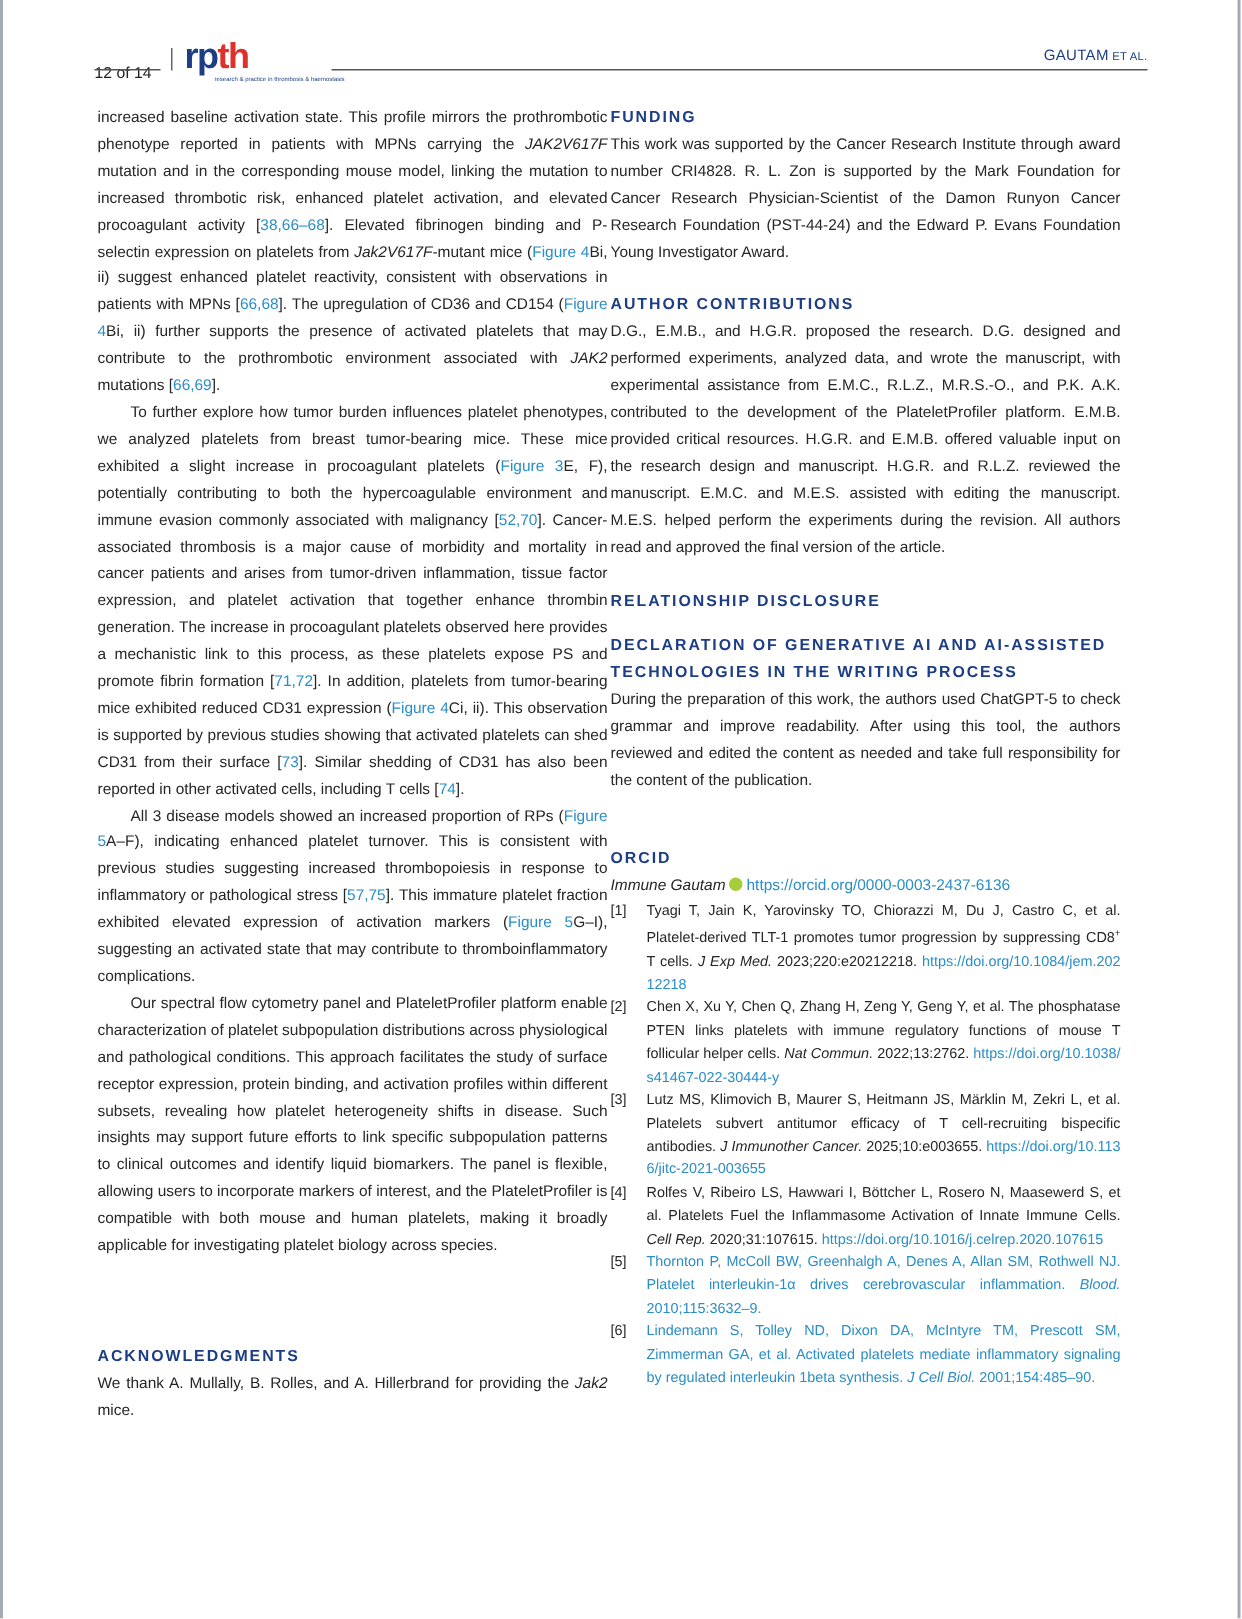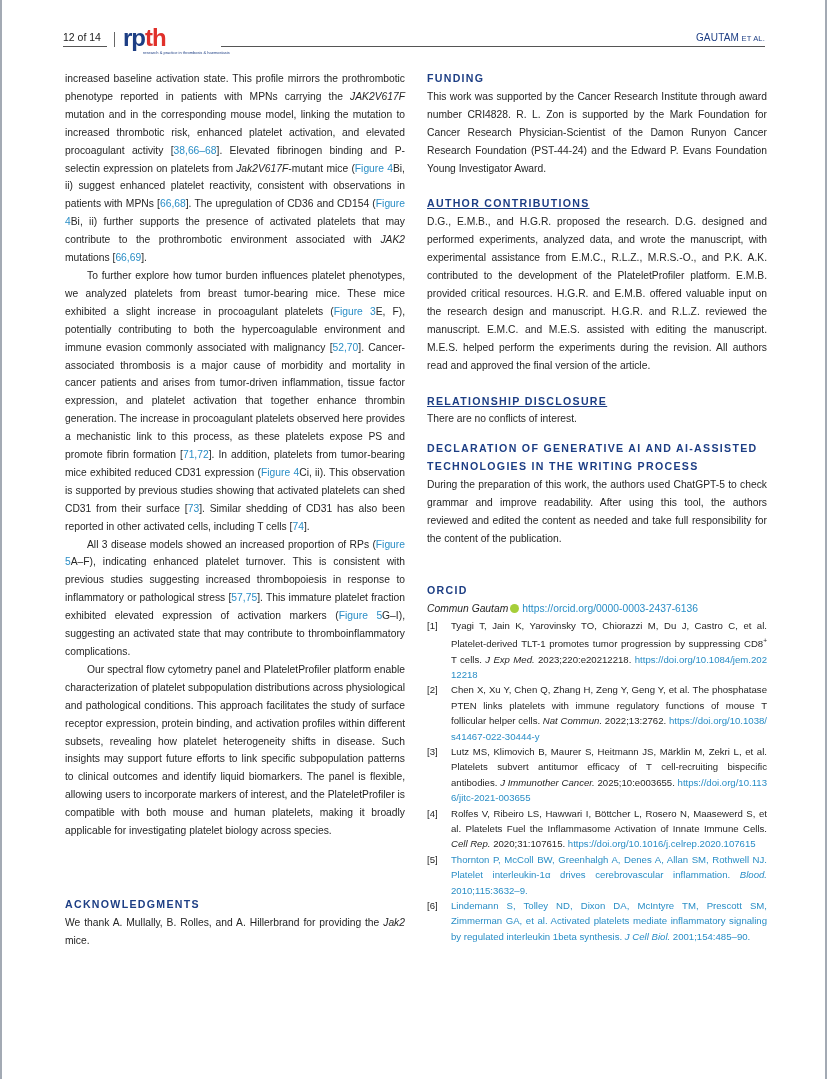--- a/index.html
+++ b/index.html
@@ -7,46 +7,46 @@
   body {
     position: relative;
     font-family: "Liberation Sans", "DejaVu Sans", sans-serif;
     color: #1f1f1f;
   }
   .edge-left { position: absolute; left: 0; top: 0; width: 2px; height: 1079px; background: #a3aab4; }
   .edge-right { position: absolute; right: 1px; top: 0; width: 2px; height: 1079px; background: #a3aab4; }
 
   
   .header { position: absolute; left: 63px; top: 28px; width: 702px; height: 30px; }
-  .page-num { position: absolute; left: 0; top: 3px; font-size: 10.5px; color: #222; text-align: right; }
+  .page-num { position: absolute; left: 0; top: 15px; font-size: 10.5px; color: #222; text-align: right; }
   .page-num-rule { position: absolute; left: 0; top: 18px; width: 44px; height: 1px; background: #555; }
   .head-sep { position: absolute; left: 51px; top: 4px; width: 1px; height: 15px; background: #666; }
   .logo { position: absolute; left: 60px; top: 2px; width: 62px; height: 28px; }
   .logo-main { position: absolute; left: 0; top: -4px; font-size: 24px; font-weight: bold; letter-spacing: -1px; line-height: 24px; }
   .logo-main .rp { color: #1d3e84; text-align: center; }
   .logo-main .th { color: #e0302a; }
   .logo-sub { position: absolute; left: 20px; top: 21px; font-size: 4px; color: #1d3e84; line-height: 4px; white-space: nowrap; }
   .head-rule { position: absolute; left: 158px; top: 18px; width: 544px; height: 1px; background: #555; }
   .running-head { position: absolute; right: 0; top: 4px; font-size: 10px; color: #1d3e84; letter-spacing: 0.2px; }
   .running-head .sc { font-size: 7.5px; text-align: right; }
 
   
   .col { position: absolute; top: 70px; width: 340px; font-size: 10.3px; line-height: 17.9px; text-align: justify; color: #262626; }
   .col-left { left: 65px; }
-  .col-right { left: 427px; }
+  .col-right { left: 407px; }
   .col p { margin: 0; hyphens: manual; }
   .col p.indent { text-indent: 22px; }
   .link { color: #2a8ec6; }
   .it { font-style: italic; }
 
   .section-heading {
     font-size: 10.6px; font-weight: bold; color: #1d3e84;
     letter-spacing: 1.3px; line-height: 17.9px; text-align: left;
   }
-  .mt-mid { margin-top: 18px; text-decoration: underline; }
+  .mt-mid { margin-top: 18px; }
 
   .orcid-icon {
     display: inline-block; width: 9px; height: 9px; border-radius: 50%;
     background: #a6ce39; vertical-align: -1px; margin: 0 3px 0 2px;
   }
 
   .refs { list-style: none; margin-top: 0; }
   .ref { position: relative; padding-left: 24px; font-size: 9.6px; line-height: 15.4px; text-align: justify; }
   .ref-num { position: absolute; left: 0; top: 0; color: #262626; }
   .ref.blue, .ref.blue .ref-body { color: #2a8ec6; }
@@ -84,27 +84,26 @@
 </section>
 
 <section class="col col-right">
   <h2 class="section-heading">FUNDING</h2>
   <p>This work was supported by the Cancer Research Institute through award number CRI4828. R. L. Zon is supported by the Mark Foun­dation for Cancer Research Physician-Scientist of the Damon Runyon Cancer Research Foundation (PST-44-24) and the Edward P. Evans Foundation Young Investigator Award.</p>
 
   <h2 class="section-heading mt-mid">AUTHOR CONTRIBUTIONS</h2>
   <p>D.G., E.M.B., and H.G.R. proposed the research. D.G. designed and performed experiments, analyzed data, and wrote the manuscript, with experimental assistance from E.M.C., R.L.Z., M.R.S.-O., and P.K. A.K. contributed to the development of the PlateletProfiler platform. E.M.B. provided critical resources. H.G.R. and E.M.B. offered valuable input on the research design and manuscript. H.G.R. and R.L.Z. reviewed the manuscript. E.M.C. and M.E.S. assisted with editing the manuscript. M.E.S. helped perform the experiments during the revi­sion. All authors read and approved the final version of the article.</p>
 
   <h2 class="section-heading mt-mid">RELATIONSHIP DISCLOSURE</h2>
-  <p>There are no conflicts of interest.</p>
 
   <h2 class="section-heading" style="margin-top:12px">DECLARATION OF GENERATIVE AI AND AI-ASSISTED TECHNOLOGIES IN THE WRITING PROCESS</h2>
   <p>During the preparation of this work, the authors used ChatGPT-5 to check grammar and improve readability. After using this tool, the authors reviewed and edited the content as needed and take full responsibility for the content of the publication.</p>
 
   <h2 class="section-heading" style="margin-top:34px">ORCID</h2>
-  <p><span class="it">Commun Gautam</span><span class="orcid-icon"></span><span class="link">https://orcid.org/0000-0003-2437-6136</span></p>
+  <p><span class="it">Immune Gautam</span><span class="orcid-icon"></span><span class="link">https://orcid.org/0000-0003-2437-6136</span></p>
 
   <ol class="refs">
     <li class="ref">
       <span class="ref-num">[1]</span>
       <span class="ref-body"><span>Tyagi T, Jain K, Yarovinsky TO, Chiorazzi M, Du J, Castro C, et al. Platelet-derived TLT-1 promotes tumor progression by suppressing CD8</span><sup style="font-size:6.5px">+</sup><span> T cells. </span><span class="it">J Exp Med.</span><span> 2023;220:e20212218. </span><span class="link" style="word-break:break-all">https://doi.org/10.1084/jem.20212218</span></span>
     </li>
     <li class="ref">
       <span class="ref-num">[2]</span>
       <span class="ref-body"><span>Chen X, Xu Y, Chen Q, Zhang H, Zeng Y, Geng Y, et al. The phos­phatase PTEN links platelets with immune regulatory functions of mouse T follicular helper cells. </span><span class="it">Nat Commun.</span><span> 2022;13:2762. </span><span class="link" style="word-break:break-all">https://doi.org/10.1038/s41467-022-30444-y</span></span>
     </li>

